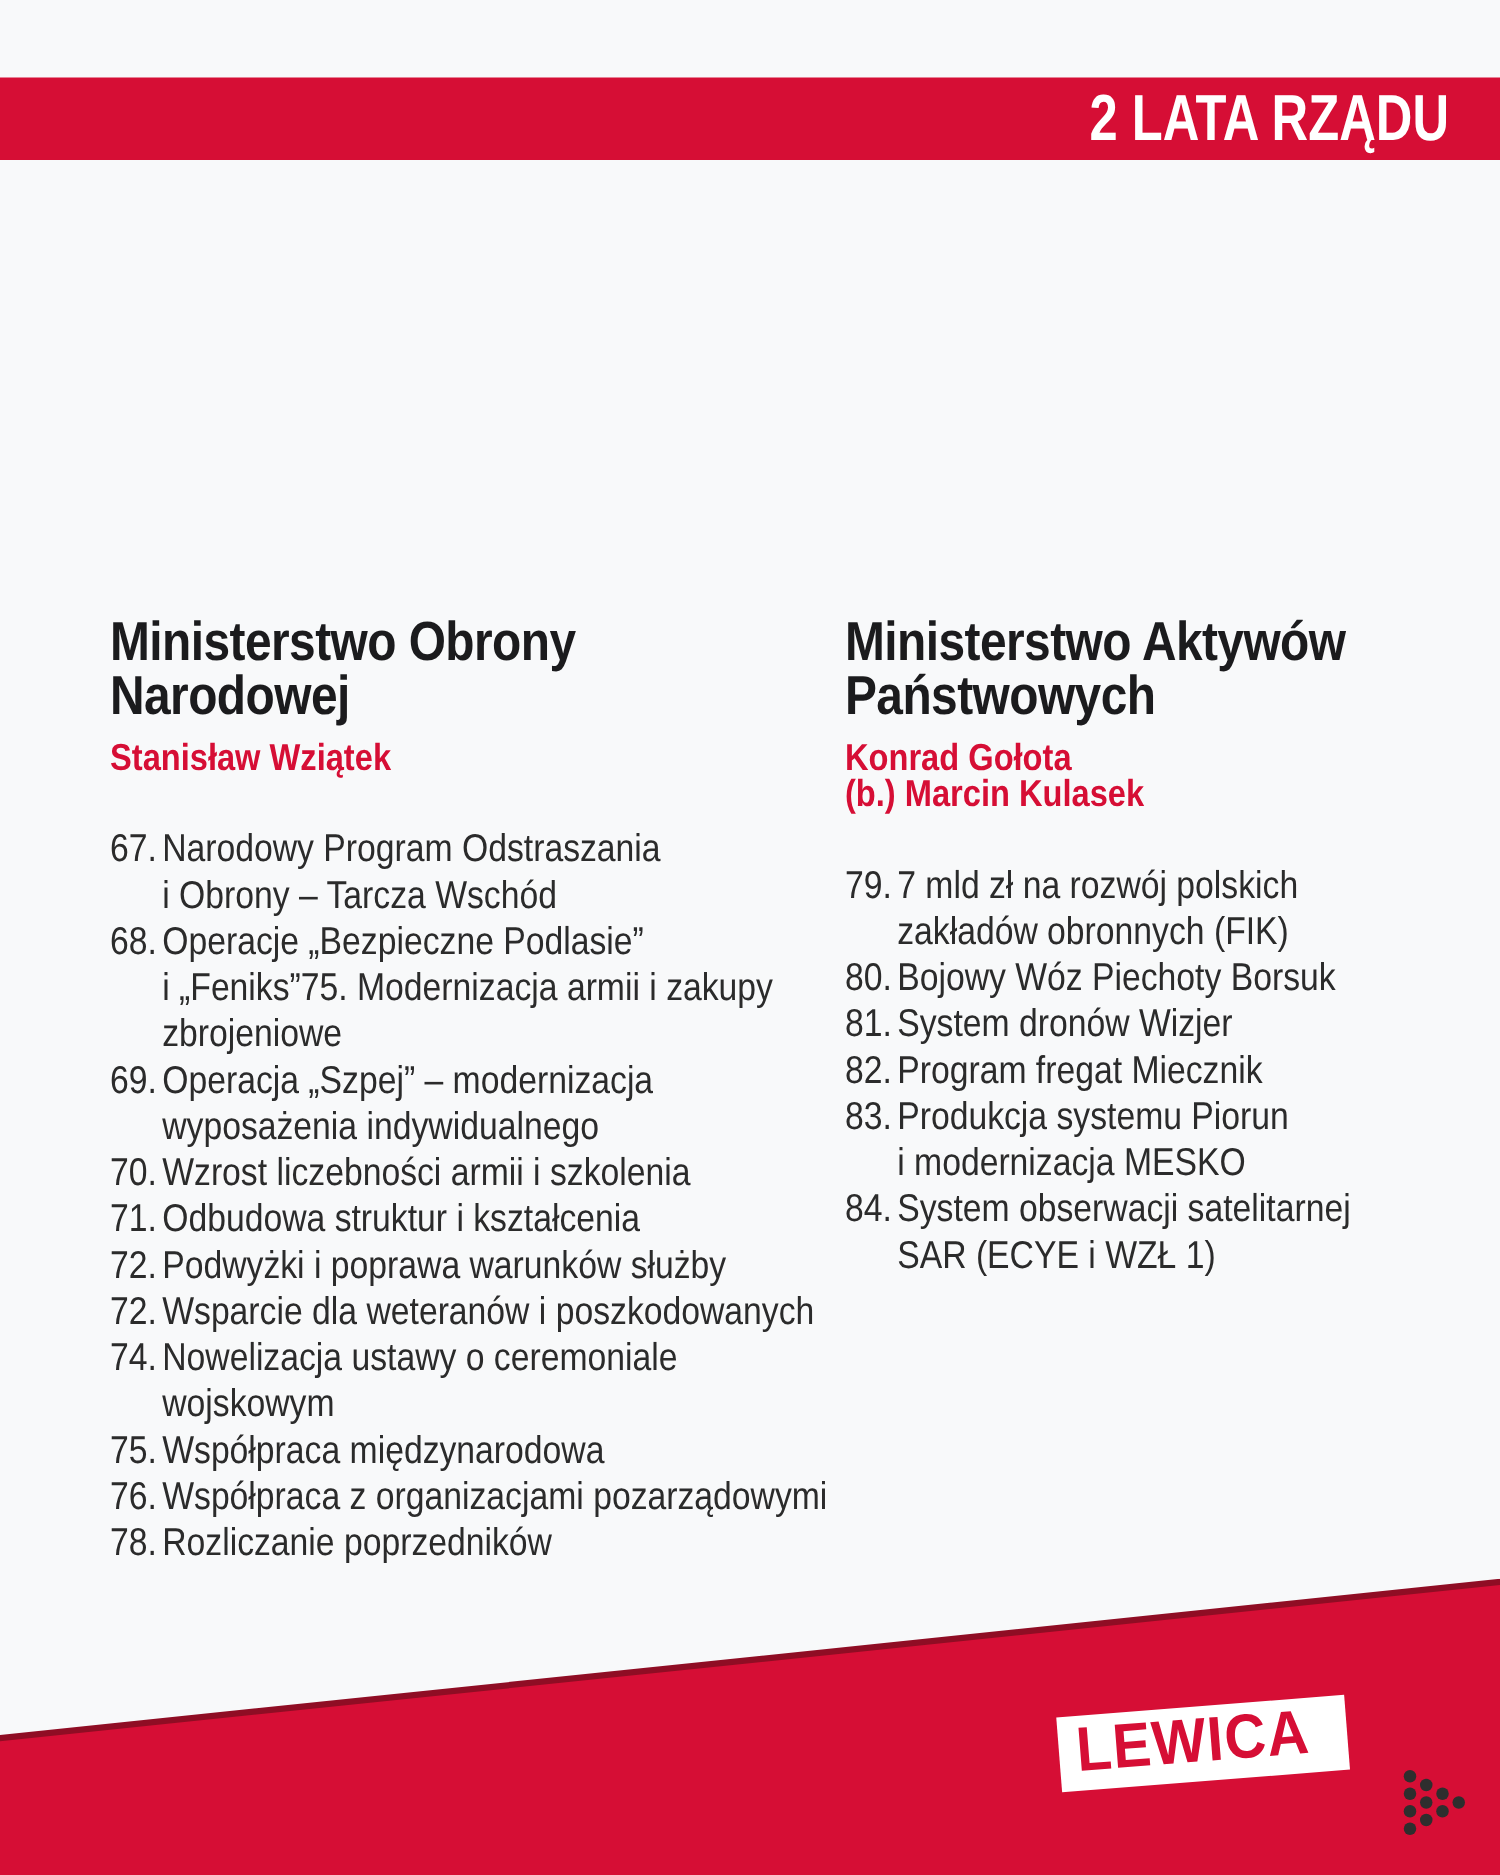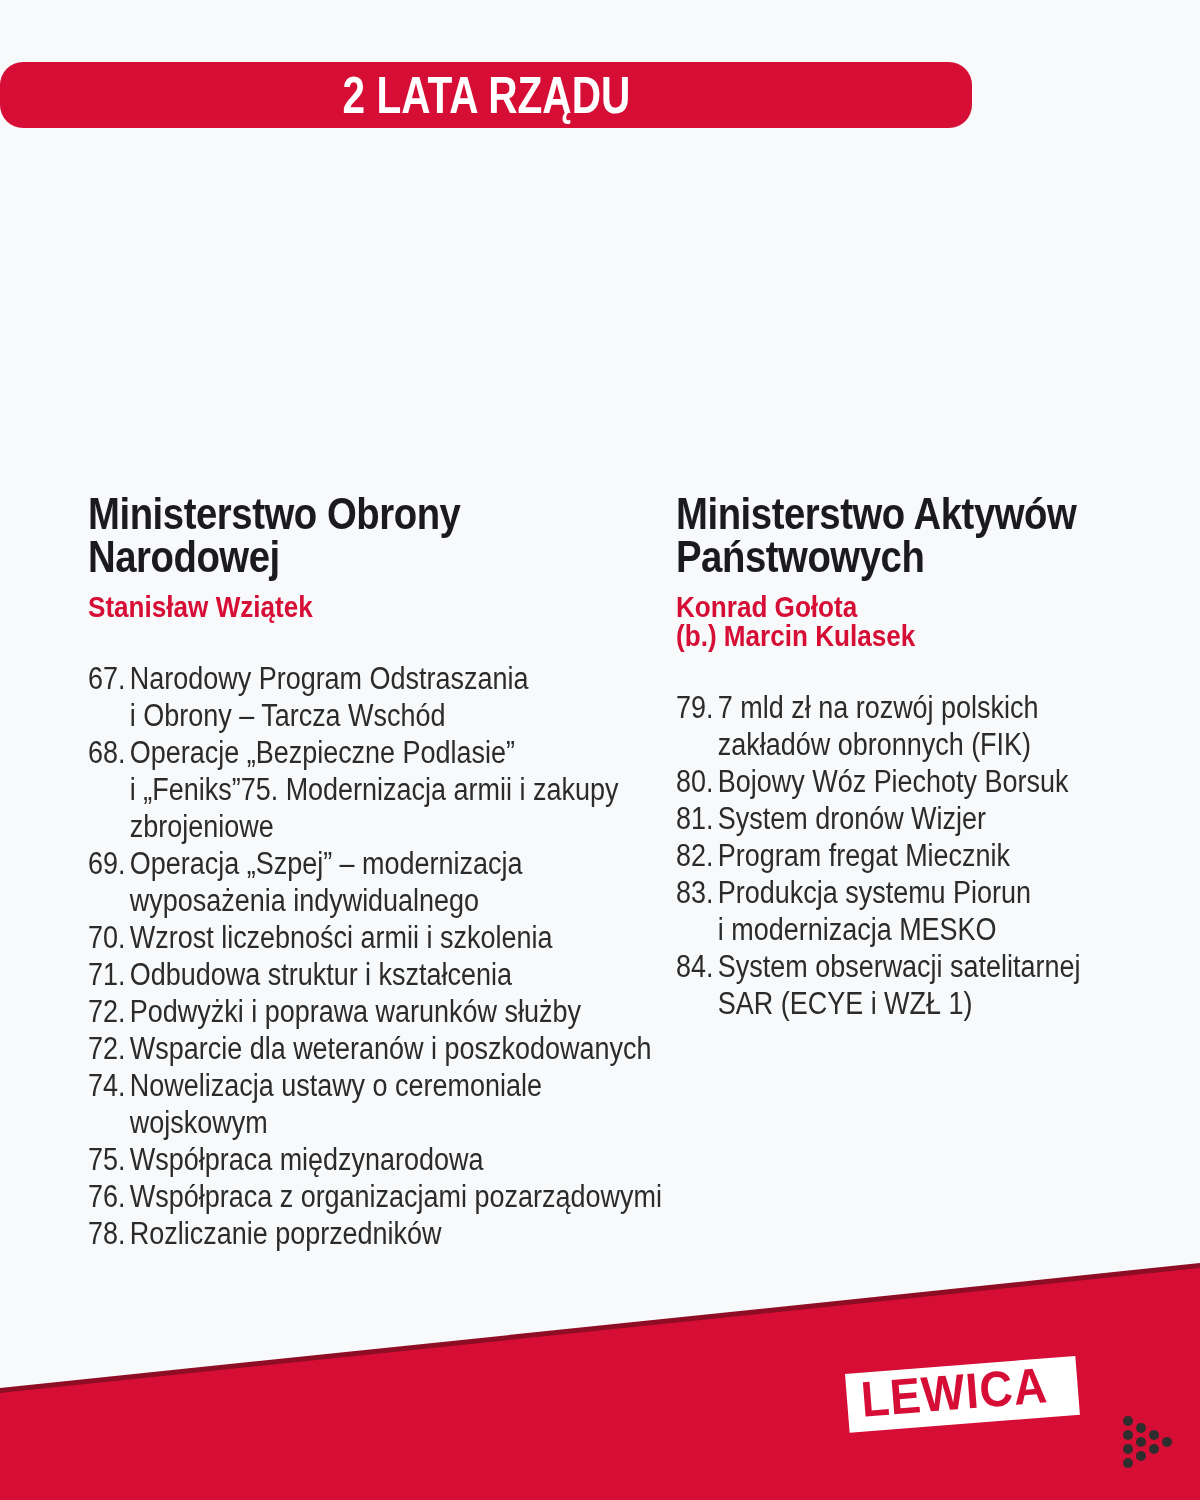--- a/index.html
+++ b/index.html
@@ -15,23 +15,23 @@
   body{
     position:relative;
     background:var(--bg);
     font-family:"Liberation Sans", sans-serif;
     overflow:hidden;
   }
   .poster{position:absolute;inset:0;}
 
   
   .banner{
-    position:absolute;left:0;top:62px;width:972px;height:66px;
+    position:absolute;left:0;top:62px;width:1200px;height:66px;
     background:var(--red);
-    display:flex;align-items:center;justify-content:center;border-radius:23px;
+    display:flex;align-items:center;justify-content:flex-end;
   }
   .banner .banner-text{
     color:#fff;font-weight:700;font-size:52px;line-height:52px;
     letter-spacing:0px;transform:scaleX(0.78);transform-origin:center;
     white-space:nowrap;
   }
 
   
   .title{
     position:absolute;left:0;top:116px;width:1200px;text-align:center;

